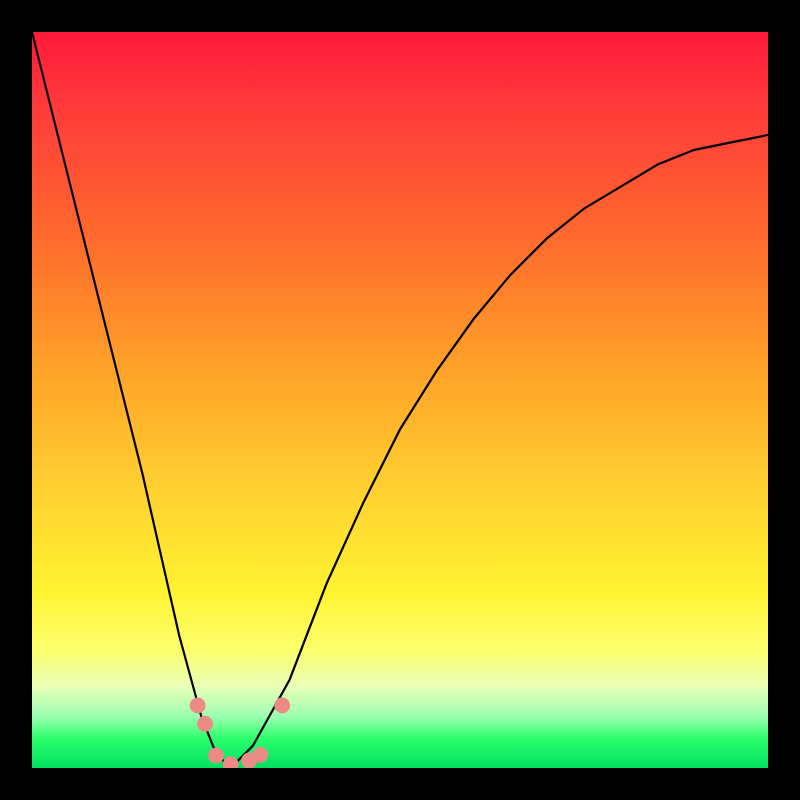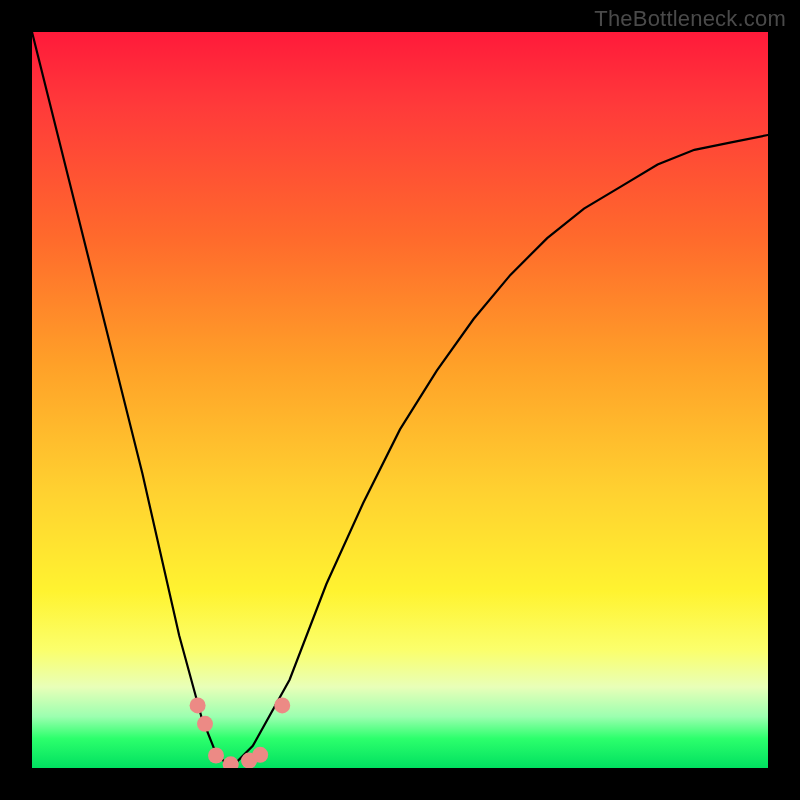--- a/index.html
+++ b/index.html
@@ -67,14 +67,13 @@
           <circle cx="165.6" cy="673.4" r="8" fill="#ec8a85"></circle>
           <circle cx="173.0" cy="691.8" r="8" fill="#ec8a85"></circle>
           <circle cx="184.0" cy="723.5" r="8" fill="#ec8a85"></circle>
           <circle cx="198.7" cy="732.3" r="8" fill="#ec8a85"></circle>
           <circle cx="217.1" cy="728.6" r="8" fill="#ec8a85"></circle>
           <circle cx="228.2" cy="722.8" r="8" fill="#ec8a85"></circle>
           <circle cx="250.2" cy="673.4" r="8" fill="#ec8a85"></circle>
         </g>
     </svg>
   </div>
-  <div class="watermark">TheBottleneck.com</div>
 </div>
 
 </body></html>

